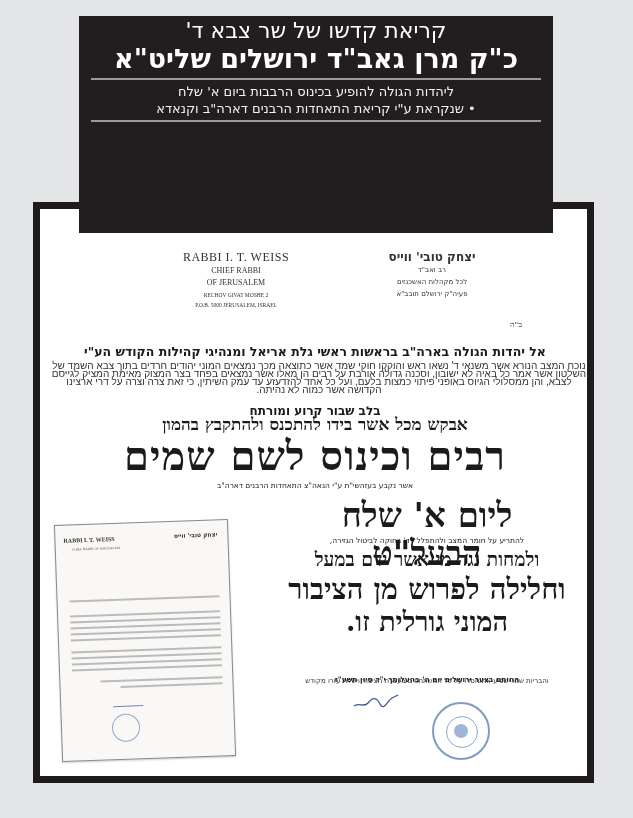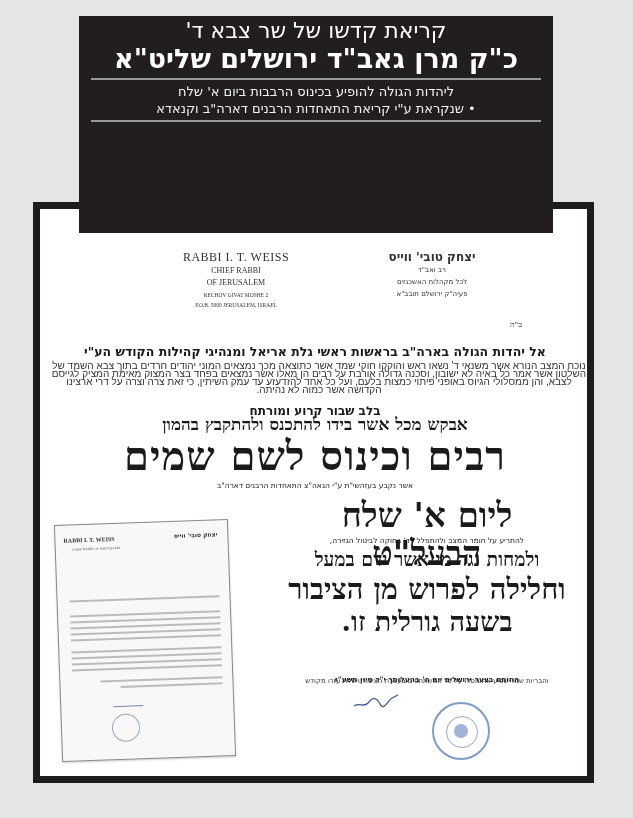--- a/index.html
+++ b/index.html
@@ -84,21 +84,21 @@
 <div class="body para">נוכח המצב הנורא אשר משנאי ד' נשאו ראש והוקקו חוקי שמד אשר כתוצאה מכך נמצאים המוני יהודים חרדים בתוך צבא השמד של השלטון אשר אמר כל באיה לא ישובון, וסכנה גדולה אורבת על רבים הן מאלו אשר נמצאים בפחד בצר המצוק מאימת המציק לגייסם לצבא, והן ממסלולי הגיוס באופני פיתוי כמצות בלעם, ועל כל אחד להזדעזע עד עמק השיתין, כי זאת צרה וצרה על דרי ארצינו הקדושה אשר כמוה לא נהיתה.</div>
 <div class="body heart">בלב שבור קרוע ומורתח</div>
 <div class="body ask">אבקש מכל אשר בידו להתכנס ולהתקבץ בהמון</div>
 <div class="body big1">רבים וכינוס לשם שמים</div>
 <div class="body fixed">אשר נקבע בעזהשי"ת ע"י הגאה"צ התאחדות הרבנים דארה"ב</div>
 
 <div class="right day">ליום א' שלח הבעל"ט</div>
 <div class="right r-small">להתריע על חומר המצב ולהתפלל לד' בחוקה לביטול הגזירה,</div>
 <div class="right protest">ולמחות נגד מי אשר ידם במעל</div>
 <div class="right separate">וחלילה לפרוש מן הציבור</div>
-<div class="right hour">בשעה גורלית זו.</div>
+<div class="right hour">המוני גורלית זו.</div>
 <div class="right closing">
   <div>והבריות שמו ישפיע את חסדו על כל המשתתפים בעצרת הציבור וישלח עזרו מקודש</div>
 </div>
 <div class="right sign">החותם בצער ירושלים יום ה' בהעלותך י"ד סיון תשע"ז</div>
 
 <svg class="signature" viewBox="0 0 50 20">
   <path d="M2 14 C8 10, 12 16, 16 11 S24 4, 28 12 S36 8, 40 6 L46 3" stroke="#3d5a96" stroke-width="1.3" fill="none"></path>
 </svg>
 <div class="stamp">
   <div class="inner"></div>

